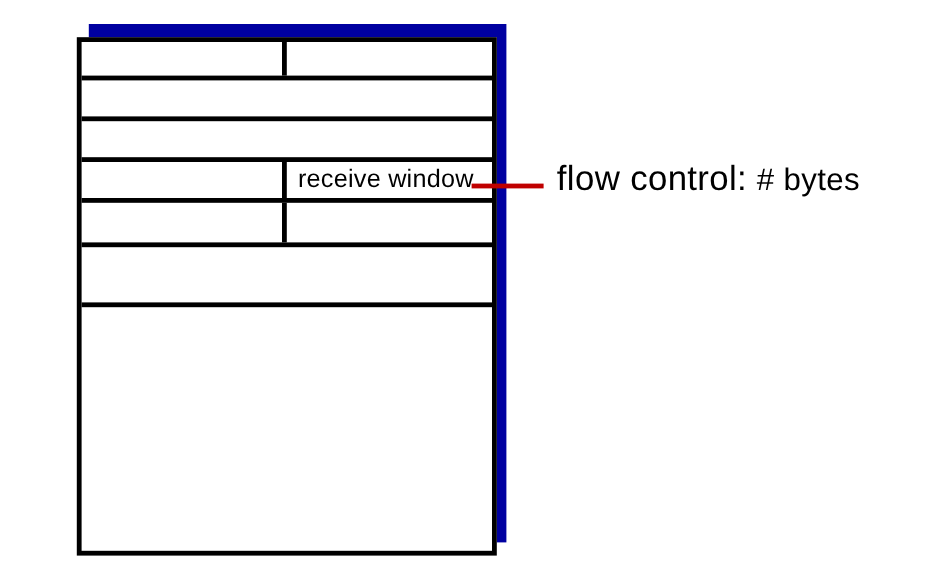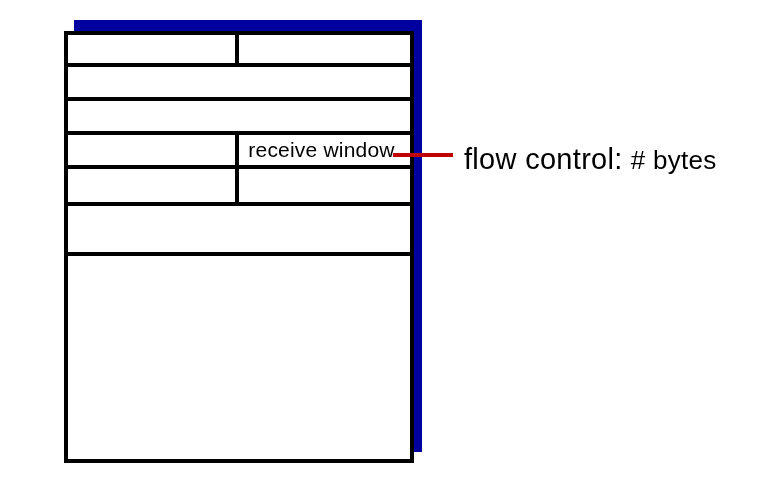--- a/index.html
+++ b/index.html
@@ -65,21 +65,21 @@
   .callout-line{
     position:absolute;
     left:357px;top:153px;
     width:60px;height:4px;
     background:#C00000;
     z-index:5;
   }
   
   .annotation{
     position:absolute;
-    left:428px;top:144px;
+    left:428px;top:134px;
     z-index:4;
     white-space:nowrap;
     letter-spacing:0.3px;
   }
   .annotation .line1{line-height:31px;font-size:29px;}
   .annotation .detail{font-size:26px;margin-left:8px;}
   .annotation .line2{line-height:31px;font-size:28px;}
 </style>
 </head>
 <body>

